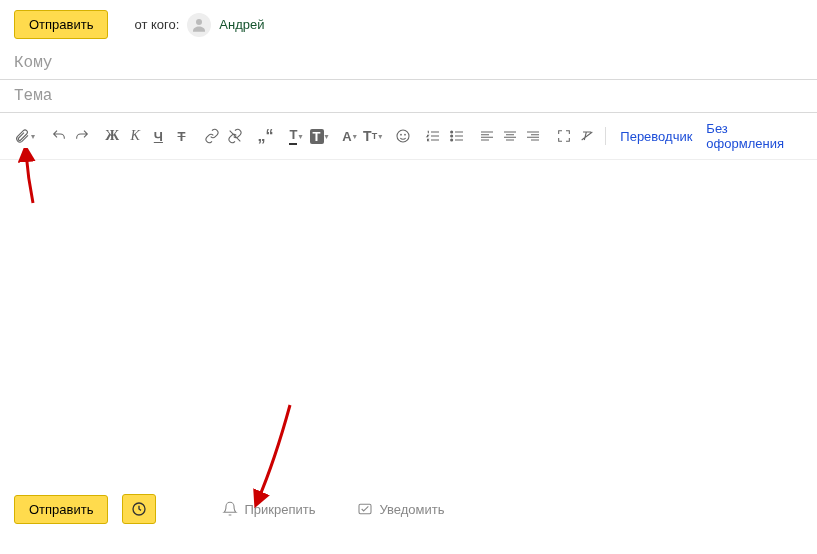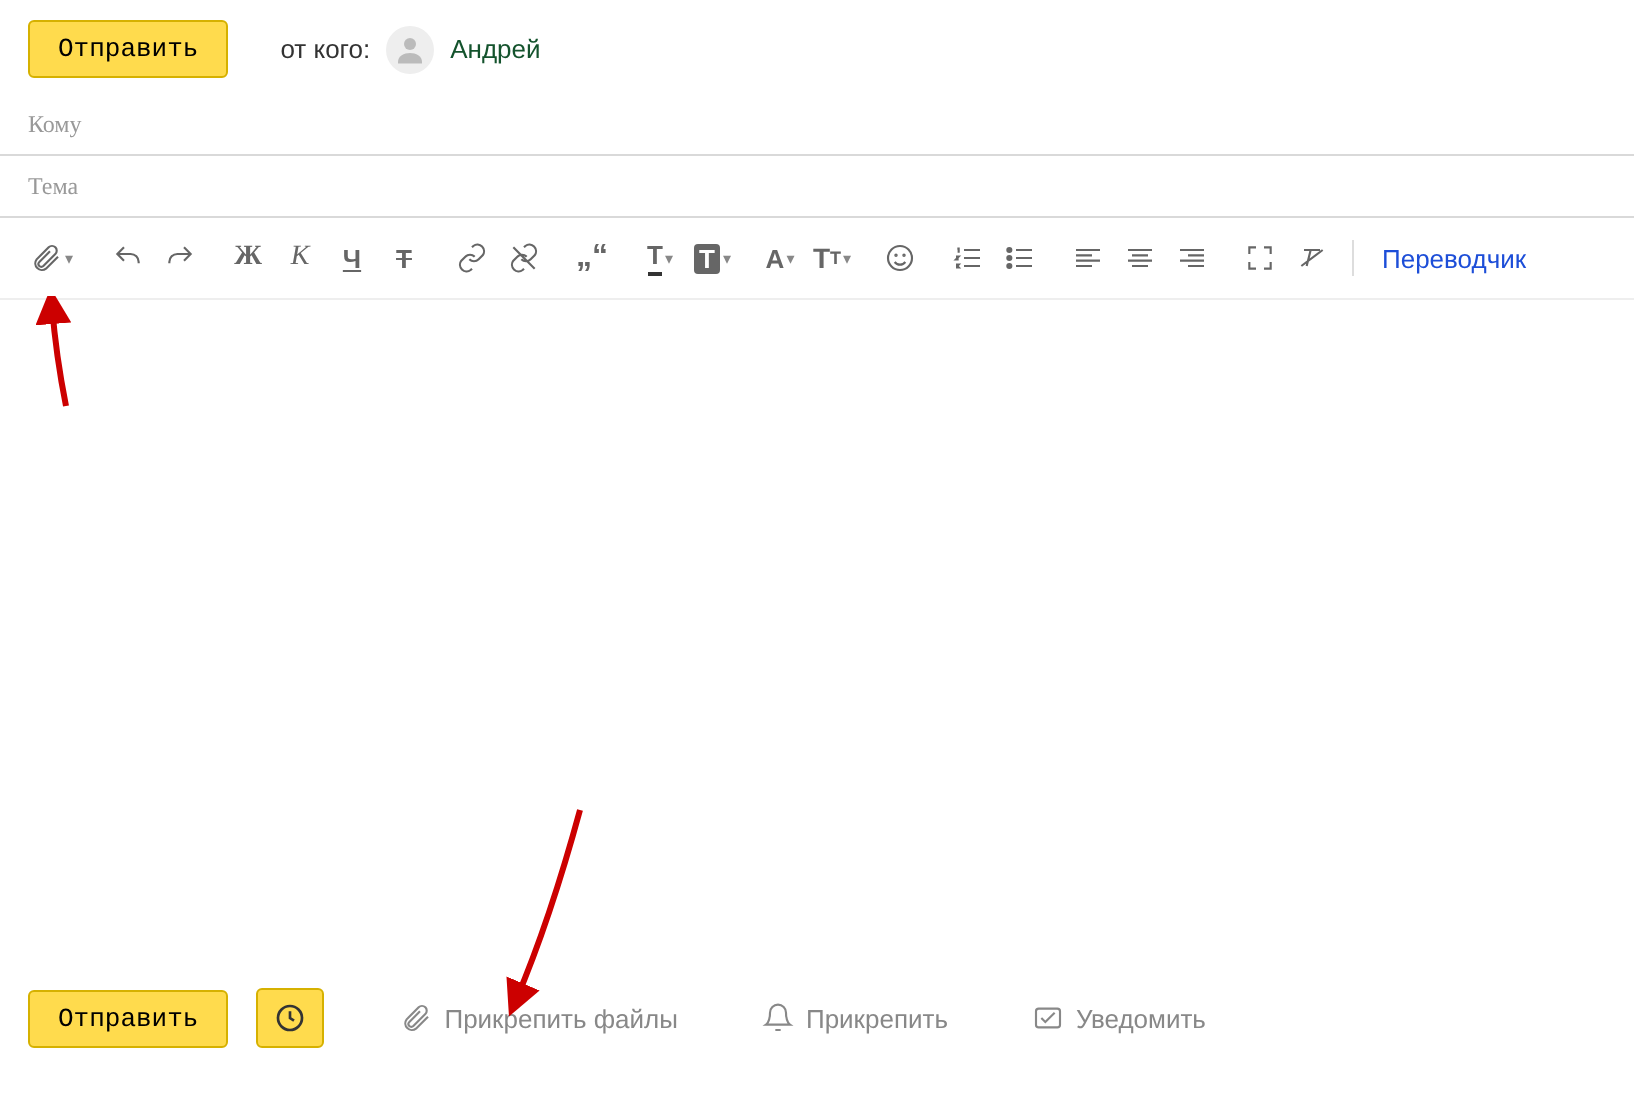--- a/index.html
+++ b/index.html
@@ -1,25 +1,25 @@
 <!DOCTYPE html>
 <html><head>
 <meta charset="utf-8">
 <style>
 * { box-sizing: border-box; margin: 0; padding: 0; }
 body { font-family: Arial, Helvetica, sans-serif; font-size: 13px; color: #333; width: 817px; height: 554px; background: #fff; position: relative; overflow: hidden; }
 .header-row { display: flex; align-items: center; padding: 10px 14px 8px; gap: 8px; }
-.btn-yellow { background: #ffdb4d; border: 1px solid #d6b100; border-radius: 3px; padding: 6px 14px; font-size: 13px; cursor: pointer; font-family: Liberation Mono, monospace; }
+.btn-yellow { background: #ffdb4d; border: 1px solid #d6b100; border-radius: 3px; padding: 6px 14px; font-size: 13px; cursor: pointer; font-family: Liberation Sans, sans-serif; }
 .from-label { color: #333; margin-left: 18px; }
 .avatar { width: 24px; height: 24px; border-radius: 50%; background: #eee; display: inline-flex; align-items: center; justify-content: center; }
 .avatar svg { width: 18px; height: 18px; fill: #bbb; }
 .sender-name { color: #14532d; }
 .sender-email { color: #555; margin-left: 70px; display: inline-flex; align-items: center; gap: 4px; }
 .field-row { border-bottom: 1px solid #d9d9d9; padding: 7px 14px; }
-.field-input { border: none; outline: none; width: 100%; font-size: 12px; color: #737373; font-family: Liberation Serif, serif; }
+.field-input { border: none; outline: none; width: 100%; font-size: 16px; color: #737373; font-family: Liberation Mono, monospace; }
 .field-input::placeholder { color: #999; }
 .toolbar { display: flex; align-items: center; padding: 8px 14px; gap: 2px; border-bottom: 1px solid #eee; flex-wrap: nowrap; }
 .tb-btn { width: 24px; height: 24px; display: inline-flex; align-items: center; justify-content: center; cursor: pointer; border-radius: 2px; color: #666; position: relative; }
 .tb-btn svg { width: 16px; height: 16px; stroke: #666; fill: none; stroke-width: 1.6; }
 .tb-sep { width: 1px; height: 18px; background: #ddd; margin: 0 6px; }
 .tb-text { color: #1d4ed8; font-size: 13px; cursor: pointer; padding: 0 6px; }
 .strike { text-decoration: line-through; }
 .dd { font-size: 8px; margin-left: 1px; color: #888; }
 .compose-body { height: 310px; padding: 10px 14px; }
 .bottom-bar { display: flex; align-items: center; padding: 10px 14px; gap: 14px; border-top: 1px solid transparent; position: absolute; bottom: 20px; left: 0; right: 0; }
@@ -167,39 +167,34 @@
         <path d="M4 9V4h5M20 9V4h-5M4 15v5h5M20 15v5h-5"></path>
       </svg>
   </span>
   <span class="tb-btn">
     <svg viewBox="0 0 24 24">
         <path d="M6 6h12M11 6l-3 12M4 18l16-12" stroke-dasharray="0"></path>
       </svg>
   </span>
   <span class="tb-sep"></span>
   <span class="tb-text">Переводчик</span>
+  <span class="tb-text">Без оформления</span>
 </div>
 
 <div class="compose-body"></div>
 
 <div class="bottom-bar">
   <button class="btn-yellow">Отправить</button>
   <span class="clock-btn">
     <svg width="16" height="16" viewBox="0 0 24 24" fill="none" stroke="#333" stroke-width="2">
         <circle cx="12" cy="12" r="9"></circle>
         <path d="M12 7v5l3 2"></path>
       </svg>
   </span>
   <span style="width:10px"></span>
-  <span class="bot-action">
-    <svg viewBox="0 0 24 24">
-        <path d="M21 11l-9 9a5 5 0 01-7-7l9-9a3.5 3.5 0 015 5l-9 9a2 2 0 01-3-3l8-8"></path>
-      </svg>
-    <span>Прикрепить файлы</span>
-  </span>
   <span style="width:14px"></span>
   <span class="bot-action">
     <svg viewBox="0 0 24 24">
         <path d="M18 8a6 6 0 00-12 0c0 7-3 9-3 9h18s-3-2-3-9M10 21h4"></path>
       </svg>
     <span>Прикрепить</span>
   </span>
   <span style="width:14px"></span>
   <span class="bot-action">
     <svg viewBox="0 0 24 24">

